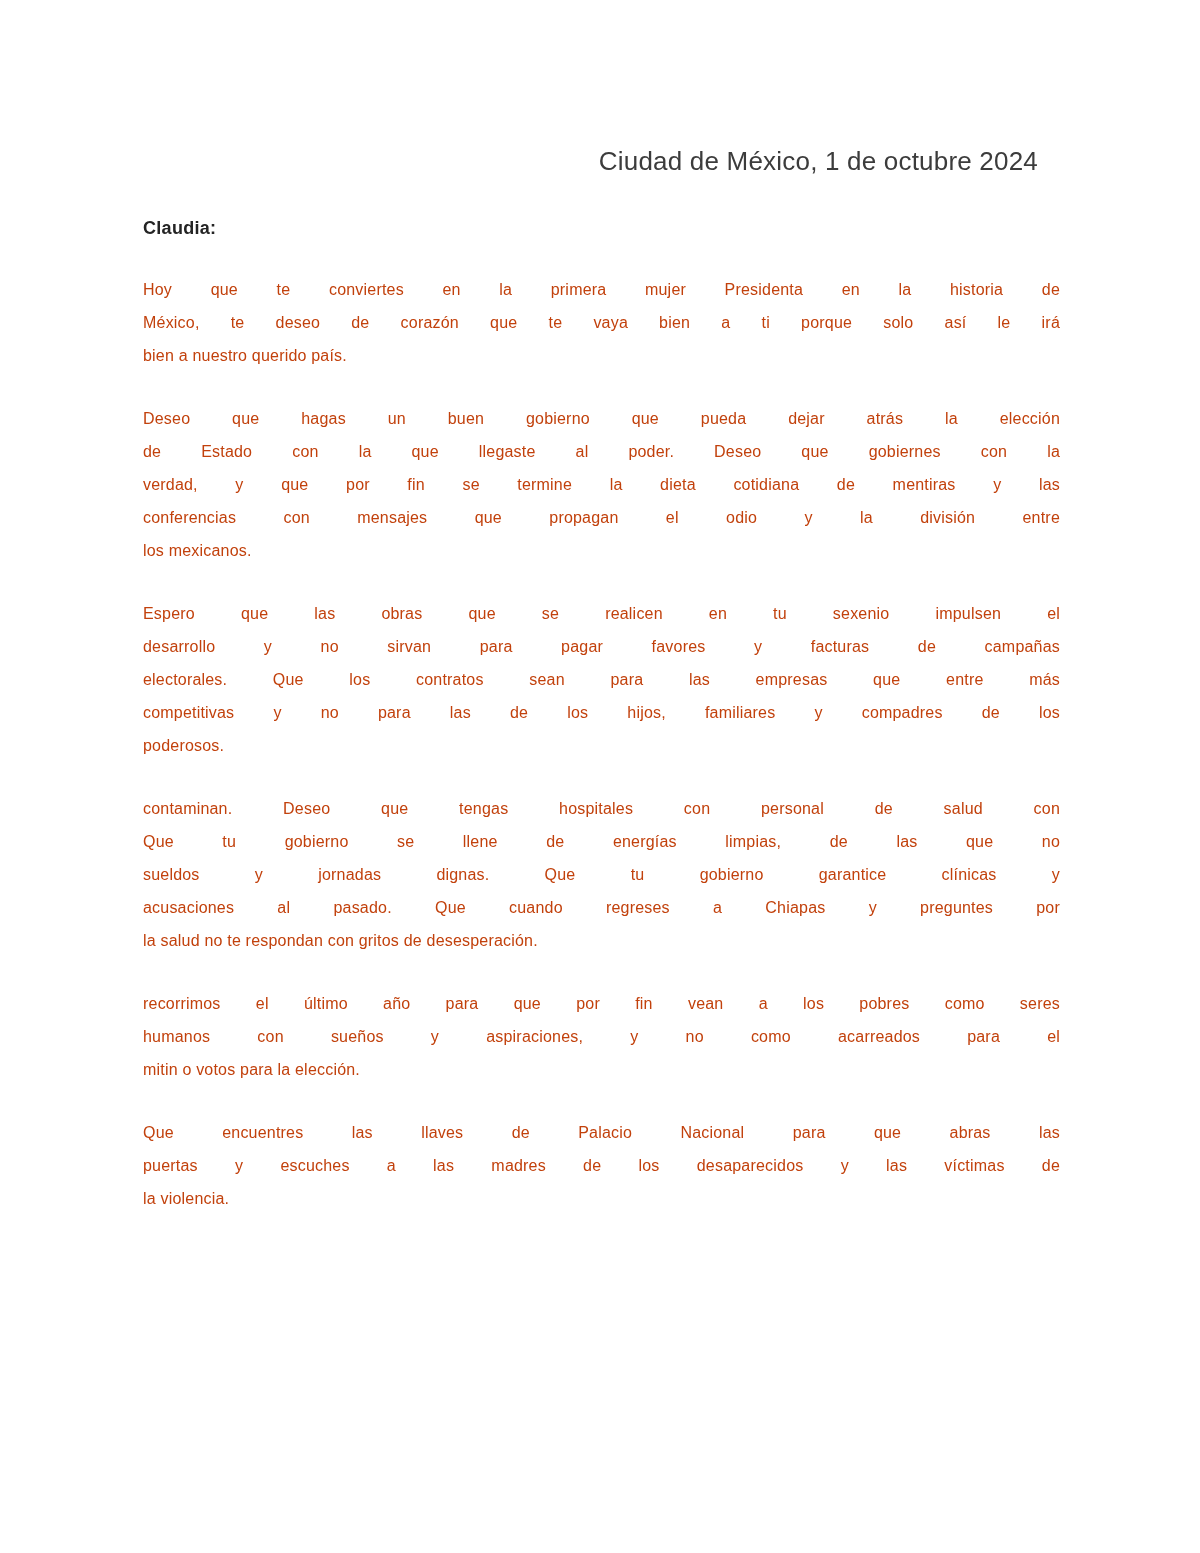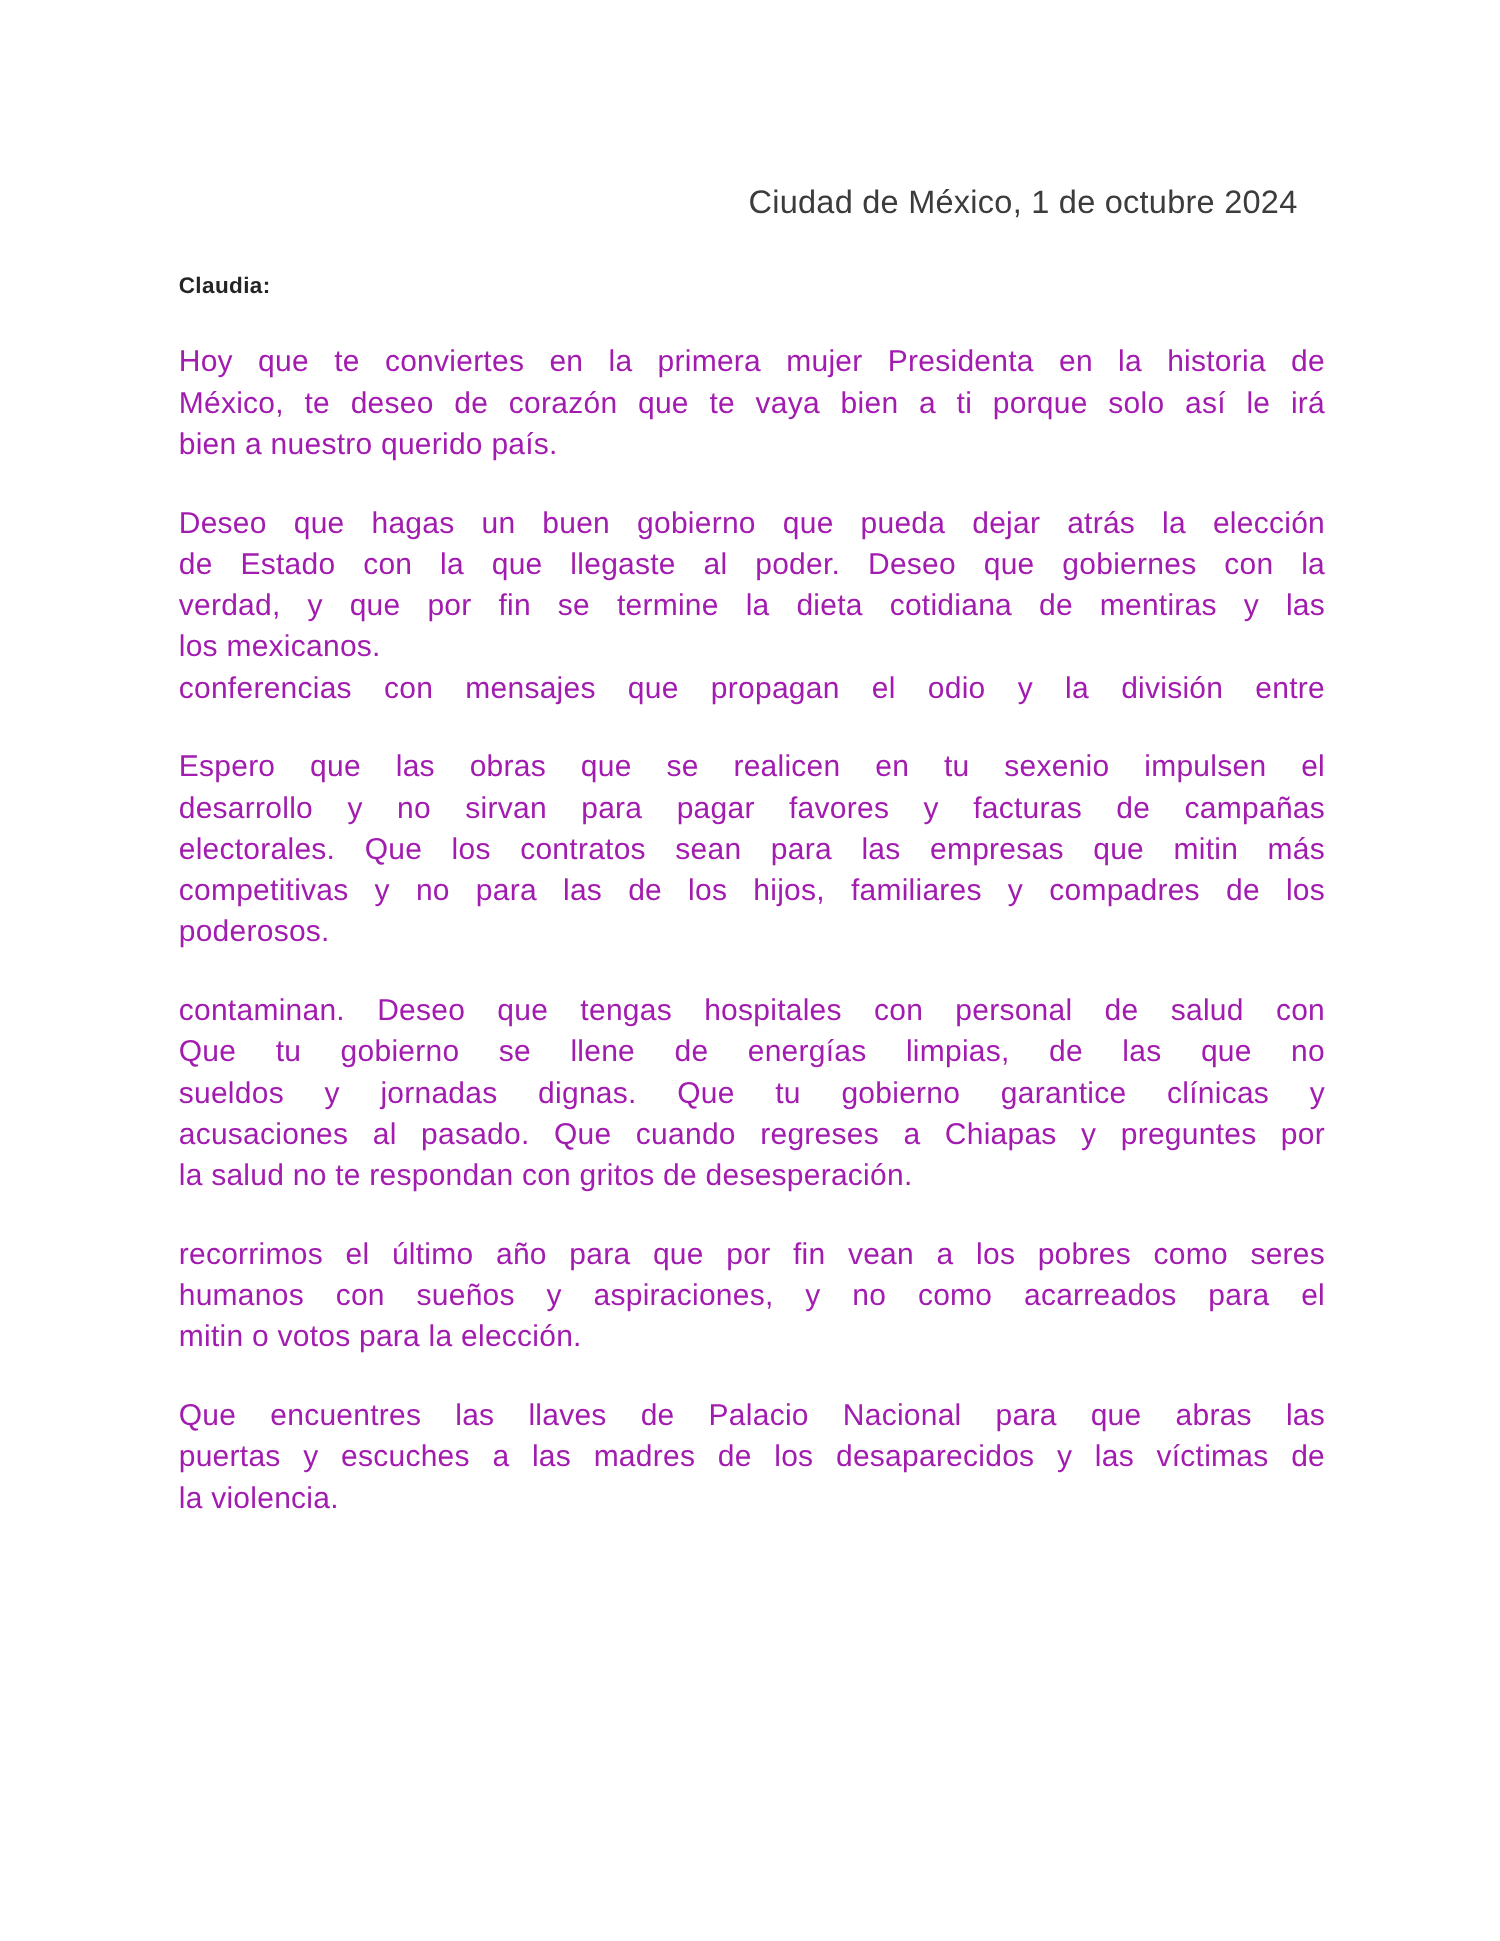--- a/index.html
+++ b/index.html
@@ -31,27 +31,27 @@
   .salutation {
     font-size: 18px;
     line-height: 33px;
     font-weight: bold;
     color: #242424;
     margin-bottom: 28px;
     letter-spacing: 0.3px;
   }
   .paragraph { margin-bottom: 30px; }
   .line {
-    font-size: 24px;
+    font-size: 16px;
     line-height: 33px;
     text-align: justify;
     text-align-last: justify;
     -moz-text-align-last: justify;
     letter-spacing: 0.2px;
-    color: #a21caf;
+    color: #c2410c;
   }
   .line.last {
     text-align-last: left;
     -moz-text-align-last: left;
   }
   .signature-block {
     position: absolute;
     top: 1312px;
     left: 0;
     width: 1200px;
@@ -91,27 +91,27 @@
     <div>
         <div class="paragraph">
           <div class="line">Hoy que te conviertes en la primera mujer Presidenta en la historia de</div>
           <div class="line">México, te deseo de corazón que te vaya bien a ti porque solo así le irá</div>
           <div class="line last">bien a nuestro querido país.</div>
         </div>
         <div class="paragraph">
           <div class="line">Deseo que hagas un buen gobierno que pueda dejar atrás la elección</div>
           <div class="line">de Estado con la que llegaste al poder. Deseo que gobiernes con la</div>
           <div class="line">verdad, y que por fin se termine la dieta cotidiana de mentiras y las</div>
+          <div class="line">conferencias con mensajes que propagan el odio y la división entre</div>
           <div class="line last">los mexicanos.</div>
-          <div class="line">conferencias con mensajes que propagan el odio y la división entre</div>
         </div>
         <div class="paragraph">
           <div class="line">Espero que las obras que se realicen en tu sexenio impulsen el</div>
           <div class="line">desarrollo y no sirvan para pagar favores y facturas de campañas</div>
-          <div class="line">electorales. Que los contratos sean para las empresas que mitin más</div>
+          <div class="line">electorales. Que los contratos sean para las empresas que entre más</div>
           <div class="line">competitivas y no para las de los hijos, familiares y compadres de los</div>
           <div class="line last">poderosos.</div>
         </div>
         <div class="paragraph">
           <div class="line">contaminan. Deseo que tengas hospitales con personal de salud con</div>
           <div class="line">Que tu gobierno se llene de energías limpias, de las que no</div>
           <div class="line">sueldos y jornadas dignas. Que tu gobierno garantice clínicas y</div>
           <div class="line">acusaciones al pasado. Que cuando regreses a Chiapas y preguntes por</div>
           <div class="line last">la salud no te respondan con gritos de desesperación.</div>
         </div>

